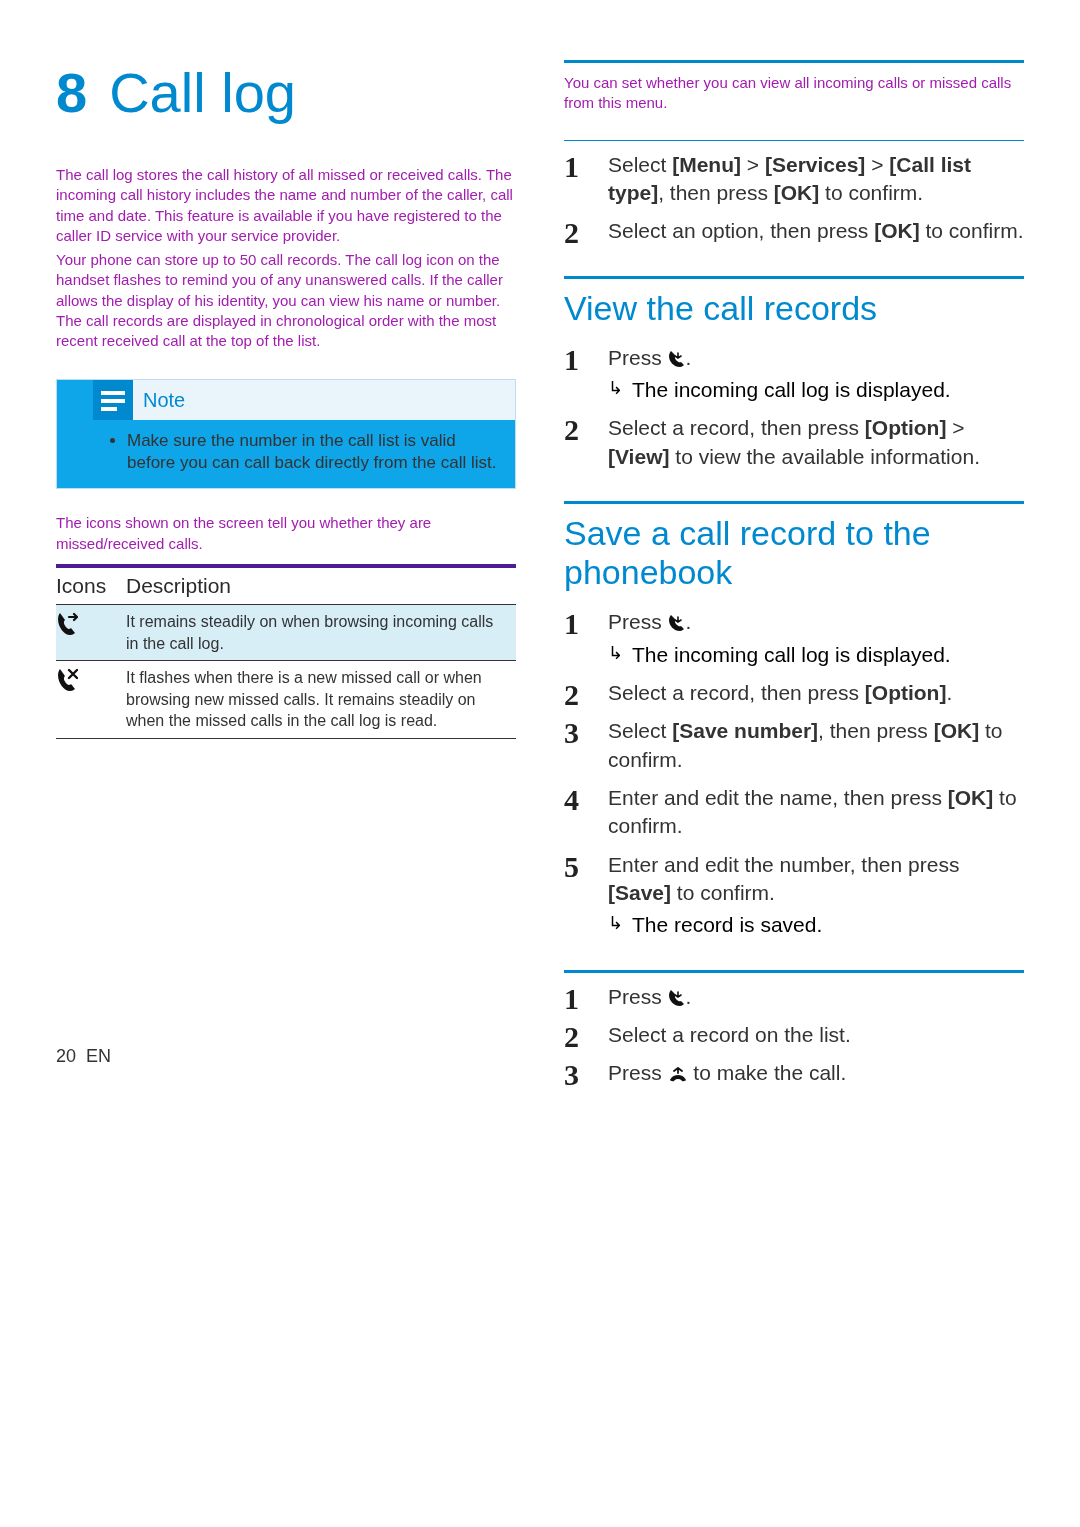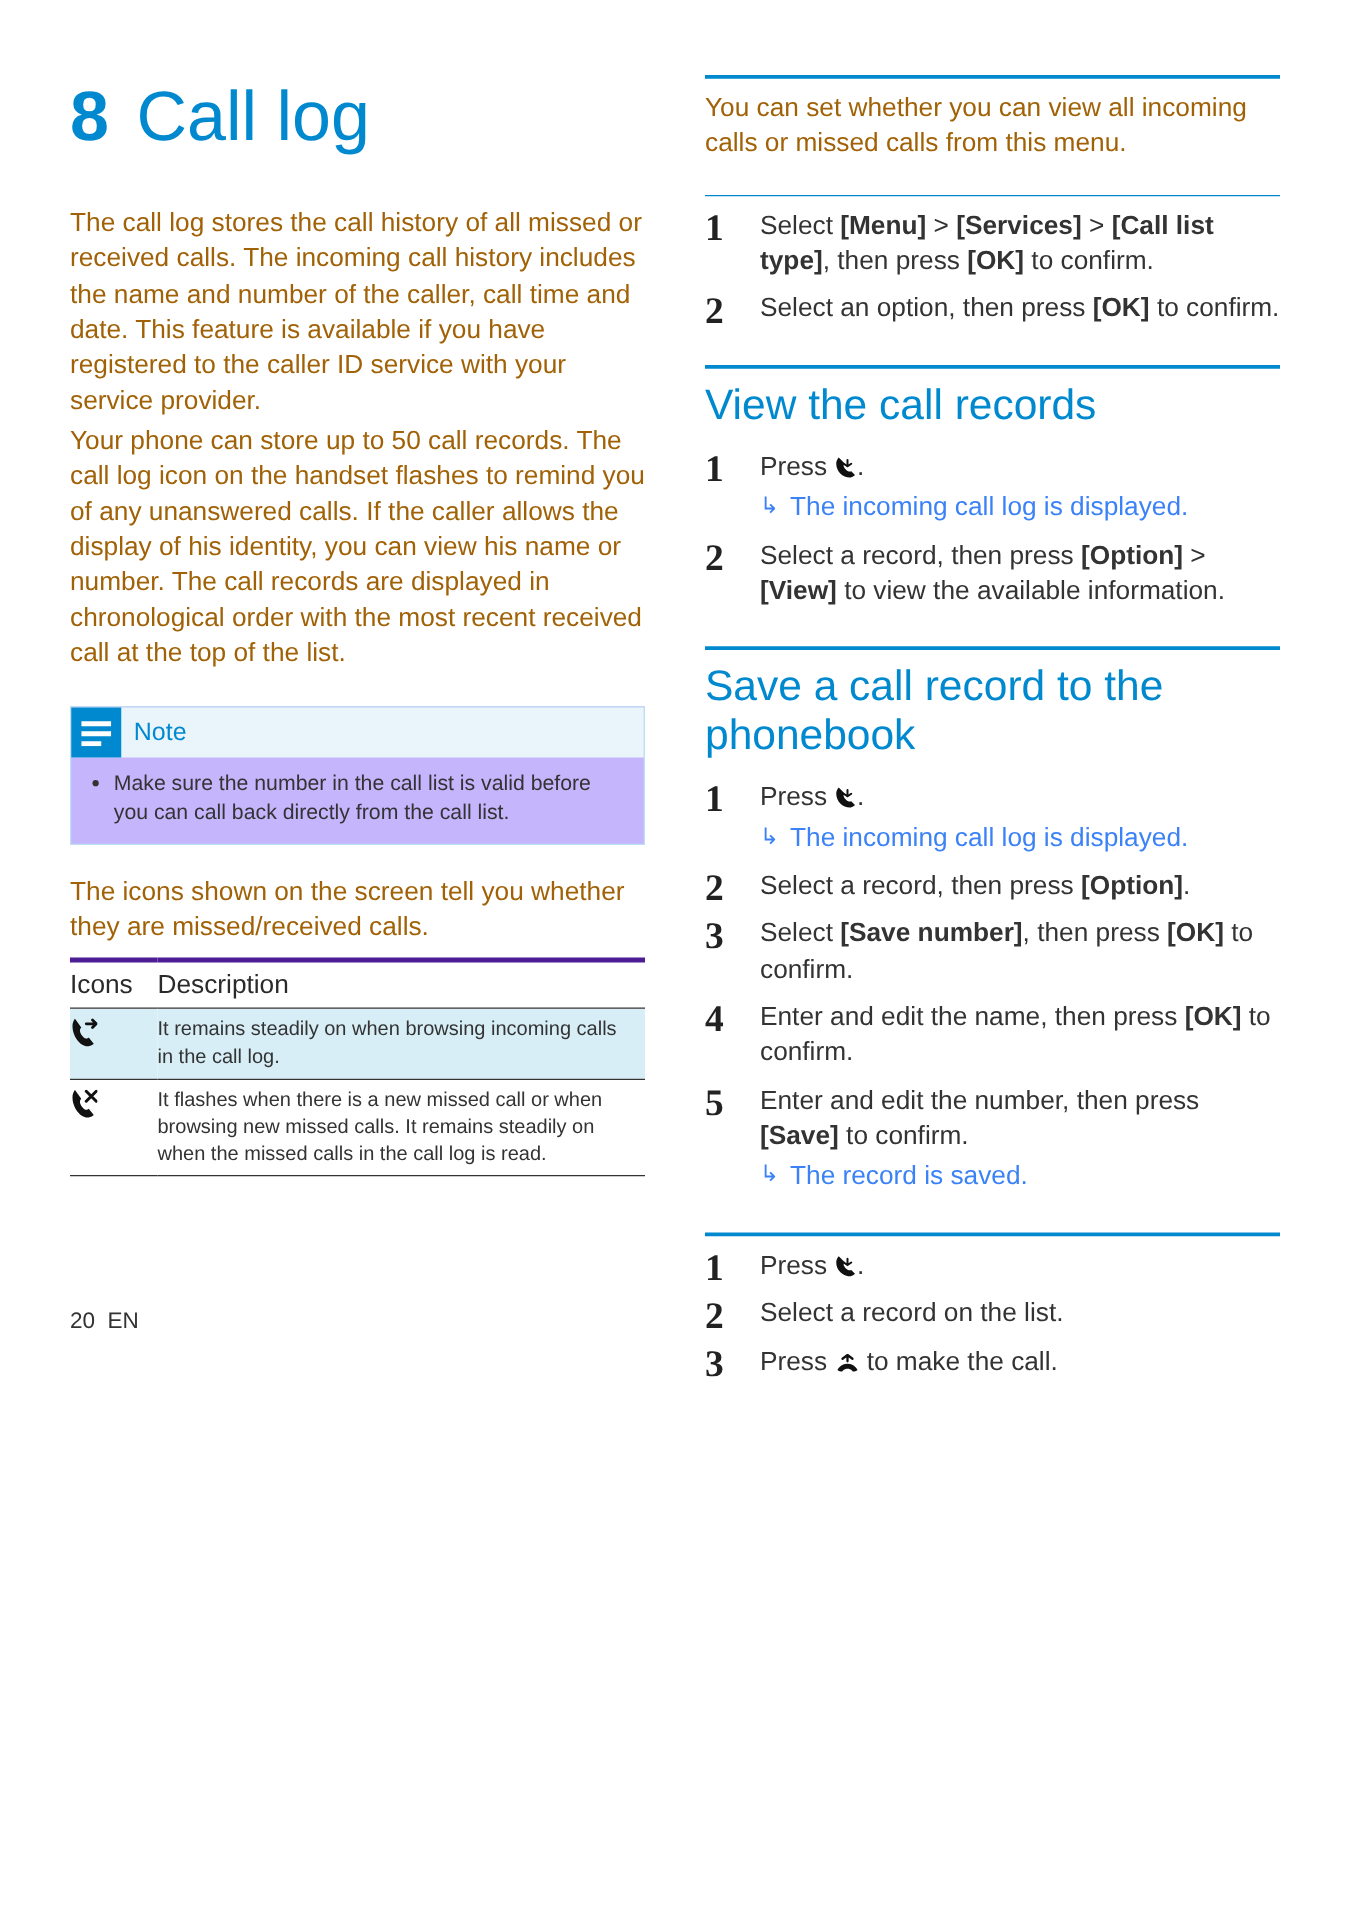--- a/index.html
+++ b/index.html
@@ -32,24 +32,24 @@
     color: #0089cf;
     font-weight: 400;
     margin: 0 0 40px 0;
     font-family: "Gill Sans", "Gill Sans MT", "Segoe UI", Arial, sans-serif;
   }
   .chapter-title .num {
     font-weight: 700;
     margin-right: 22px;
   }
   p.body {
-    font-size: 21px;
+    font-size: 15px;
     line-height: 1.35;
     margin: 0 0 4px 0;
-    color: #a16207;
+    color: #a21caf;
   }
   .section-hr {
     border: 0;
     border-top: 3px solid #0089cf;
     margin: 0 0 10px 0;
   }
   .section-thin {
     border: 0;
     border-top: 1px solid #0089cf;
     margin: 26px 0 10px 0;
@@ -63,22 +63,23 @@
   }
   h3.subsection {
     color: #0089cf;
     font-size: 24px;
     font-weight: 400;
     margin: 0 0 12px 0;
   }
   
   .note-box {
     border: 1px solid #bcdff2;
-    background: #c4b5fd;
+    background: #0ea5e9;
     margin: 28px 0 24px 0;
+    padding-left: 36px;
   }
   .note-head {
     display: flex;
     align-items: center;
     background: #eaf5fb;
   }
   .note-icon-wrap {
     background: #0089cf;
     width: 40px;
     height: 40px;
@@ -147,21 +148,21 @@
     font-weight: 700;
     font-family: Georgia, 'Times New Roman', serif;
     color: #222;
   }
   .step-text .bold { font-weight: 700; }
   .result {
     padding-left: 24px;
     position: relative;
     margin-top: 4px;
     font-size: 21px;
-    color:#3b82f6;
+    color:#000000;
   }
   .result::before {
     content: "↳";
     position: absolute;
     left: 0;
     top: 0;
     font-size: 18px;
   }
   .footer {
     position: absolute;

